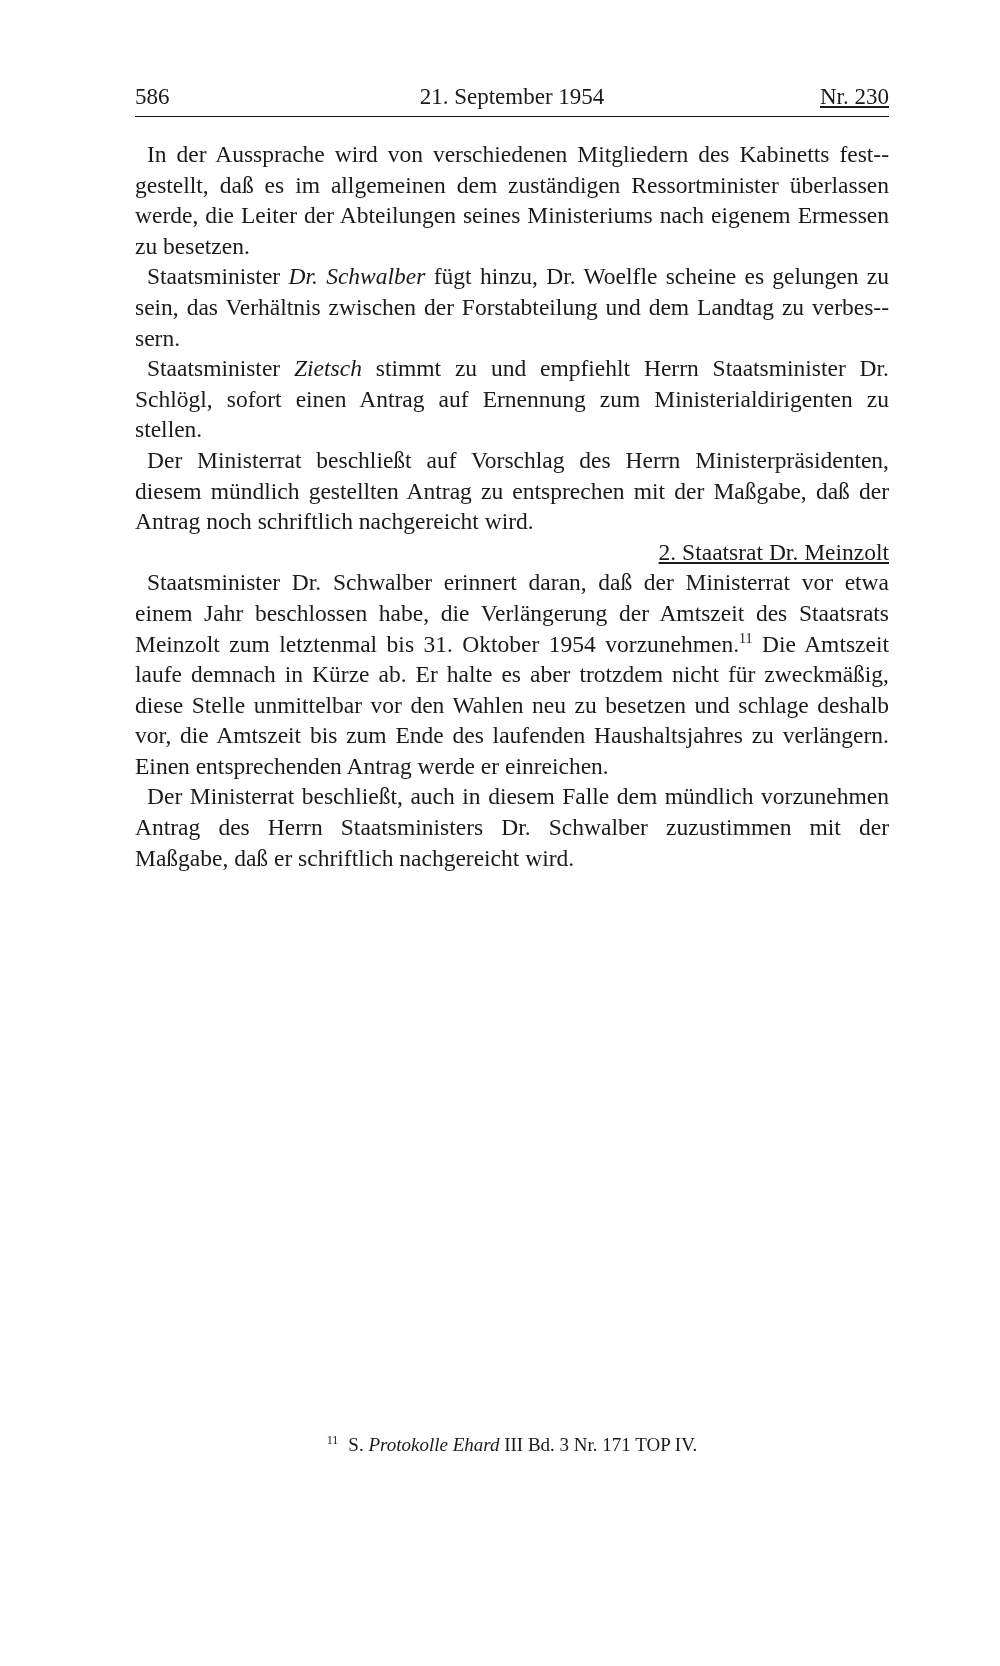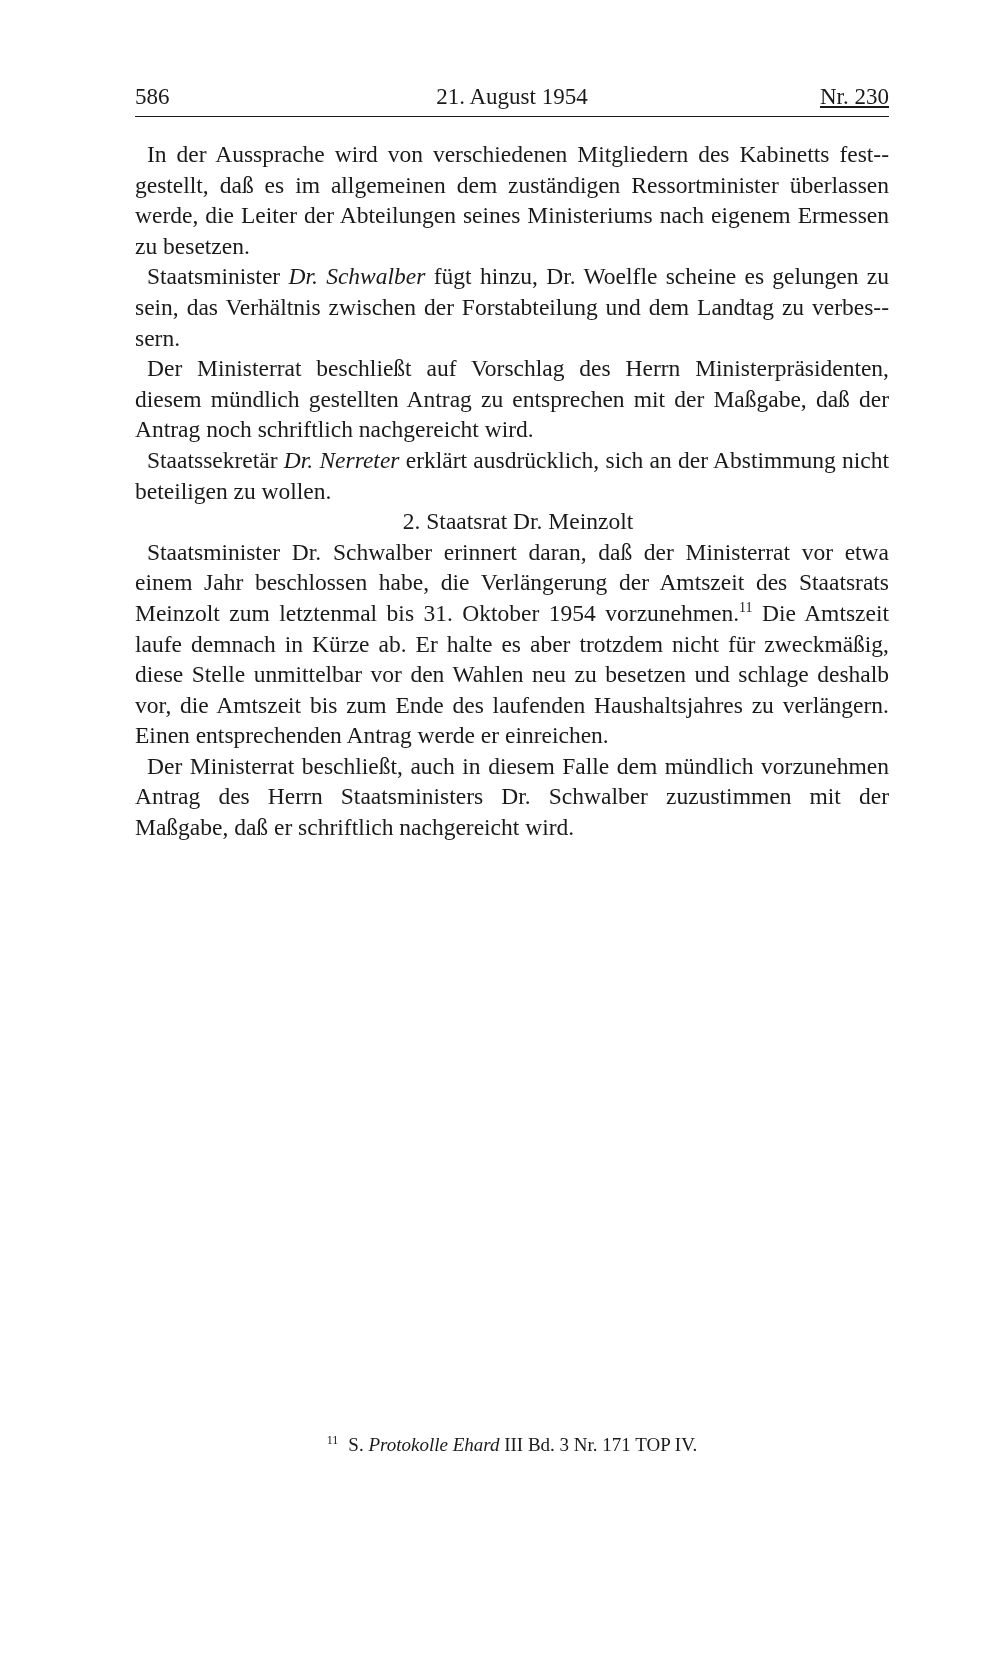--- a/index.html
+++ b/index.html
@@ -8,41 +8,41 @@
   .page { position: absolute; left: 135px; top: 0; width: 754px; }
   .running-head { position: absolute; top: 80px; left: 0; width: 754px; height: 36px;
                   font-size: 23px; border-bottom: 1.5px solid #1a1a1a; }
   .running-head span { position: absolute; bottom: 6px; white-space: nowrap; }
   .rh-left { left: 0; }
   .rh-center { left: 0; right: 0; text-align: center; }
   .rh-right { right: 0; text-decoration: underline; }
   .body-text { position: absolute; top: 139px; left: 0; width: 754px;
                font-size: 23.5px; line-height: 30.6px; text-align: justify; hyphens: manual; }
   .body-text p { margin: 0; text-indent: 12px; }
-  .body-text p.heading { text-align: center; }
+  .body-text p.heading { text-align: right; text-decoration: underline; }
   .fn-ref { font-size: 14px; vertical-align: 9px; line-height: 0; }
   i { font-style: italic; }
   .footnotes { position: absolute; top: 1428px; left: 0; width: 754px; font-size: 19px; line-height: 24px; text-align: center; }
   .fn-num { font-size: 12px; vertical-align: 7px; margin-right: 10px; }
 </style>
 </head>
 <body>
 
 <div class="page">
   <div class="running-head">
     <span class="rh-left">586</span>
-    <span class="rh-center">21. August 1954</span>
+    <span class="rh-center">21. September 1954</span>
     <span class="rh-right">Nr. 230</span>
   </div>
 
   <div class="body-text" id="body-text">
       <p><span>In der Aussprache wird von verschiedenen Mitgliedern des Kabinetts fest-­gestellt, daß es im allgemeinen dem zuständigen Ressortminister überlassen werde, die Leiter der Abteilungen seines Ministeriums nach eigenem Ermessen zu besetzen.</span></p>
       <p><span>Staatsminister </span><i>Dr. Schwalber</i><span> fügt hinzu, Dr. Woelfle scheine es gelungen zu sein, das Verhältnis zwischen der Forstabteilung und dem Landtag zu verbes-­sern.</span></p>
+      <p><span>Staatsminister </span><i>Zietsch</i><span> stimmt zu und empfiehlt Herrn Staatsminister Dr. Schlögl, sofort einen Antrag auf Ernennung zum Ministerialdirigenten zu stellen.</span></p>
       <p><span>Der Ministerrat beschließt auf Vorschlag des Herrn Ministerpräsidenten, diesem mündlich gestellten Antrag zu entsprechen mit der Maßgabe, daß der Antrag noch schriftlich nachgereicht wird.</span></p>
-      <p><span>Staatssekretär </span><i>Dr. Nerreter</i><span> erklärt ausdrücklich, sich an der Abstimmung nicht beteiligen zu wollen.</span></p>
       <p class="heading"><span>2. Staatsrat Dr. Meinzolt</span></p>
       <p><span>Staatsminister Dr. Schwalber erinnert daran, daß der Ministerrat vor etwa einem Jahr beschlossen habe, die Verlängerung der Amtszeit des Staatsrats Meinzolt zum letztenmal bis 31. Oktober 1954 vorzunehmen.</span><sup class="fn-ref">11</sup><span> Die Amtszeit laufe demnach in Kürze ab. Er halte es aber trotzdem nicht für zweckmäßig, diese Stelle unmittelbar vor den Wahlen neu zu besetzen und schlage deshalb vor, die Amtszeit bis zum Ende des laufenden Haushaltsjahres zu verlängern. Einen entsprechenden Antrag werde er einreichen.</span></p>
       <p><span>Der Ministerrat beschließt, auch in diesem Falle dem mündlich vorzunehmen Antrag des Herrn Staatsministers Dr. Schwalber zuzustimmen mit der Maßgabe, daß er schriftlich nachgereicht wird.</span></p>
     </div>
 
   <div class="footnotes" id="footnotes">
       <div><span class="fn-num">11</span><span>S. </span><i>Protokolle Ehard</i><span> III Bd. 3 Nr. 171 TOP IV.</span></div>
     </div>
 </div>
 

